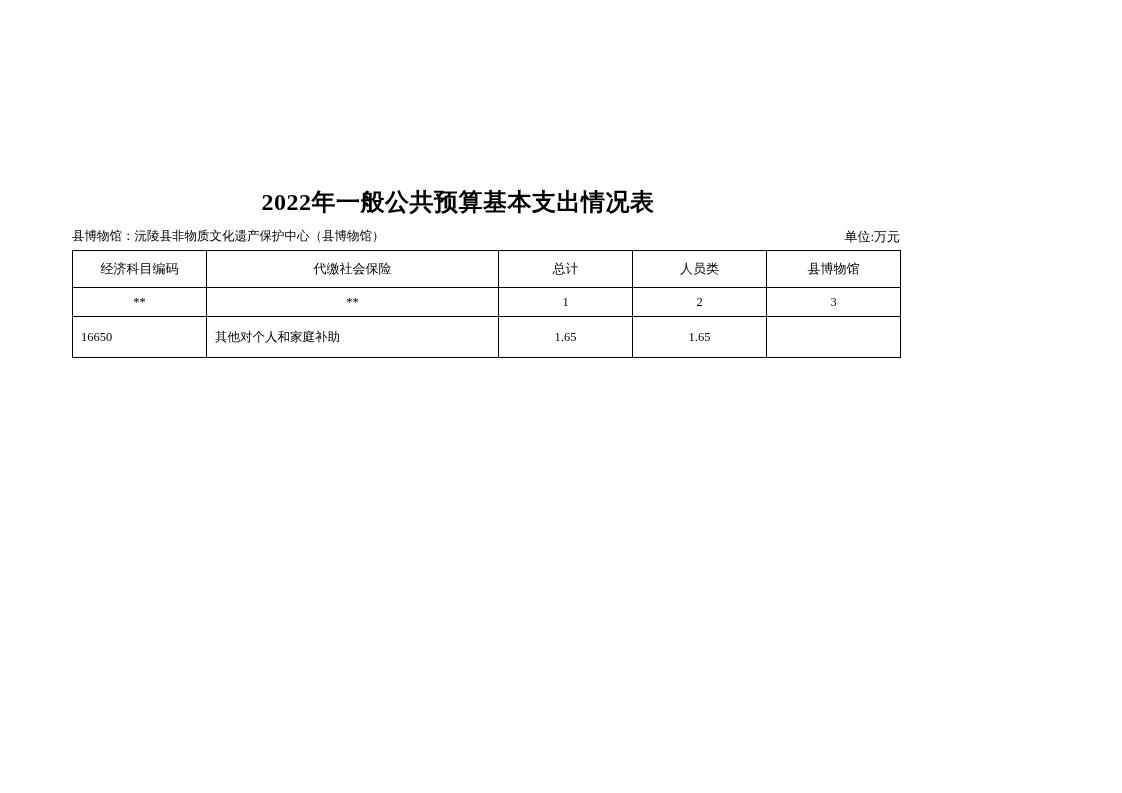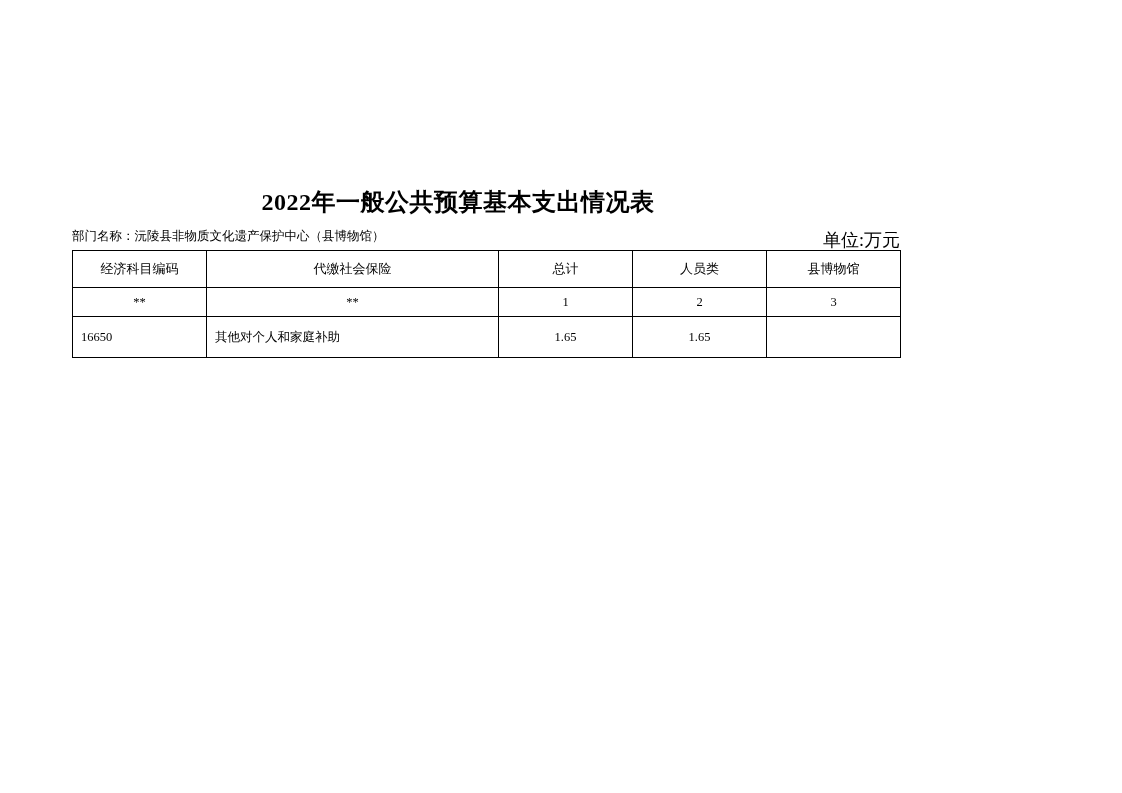--- a/index.html
+++ b/index.html
@@ -51,21 +51,21 @@
     font-family: "Liberation Serif", "DejaVu Serif", serif;
   }
   .meta-left .dept-value {
     font-family: "Liberation Serif", "DejaVu Serif", serif;
   }
   .meta-right {
     position: absolute;
     right: 0;
     top: 0;
     white-space: nowrap;
-    font-size: 18px;
+    font-size: 13px;
     margin-left: 19px;
   }
   table.budget {
     position: absolute;
     left: 72px;
     top: 250px;
     border-collapse: collapse;
     table-layout: fixed;
     width: 828px;
     font-size: 12.5px;
@@ -102,21 +102,21 @@
 </style>
 </head>
 <body>
 
 <div class="page">
 
   <div class="doc-title">2022年一般公共预算基本支出情况表</div>
 
   <div class="meta-row">
     <div class="meta-left">
-      <span class="dept-label">部门名称：</span><span class="dept-value">沅陵县非物质文化遗产保护中心（县博物馆）</span>
+      <span class="dept-label">县博物馆：</span><span class="dept-value">沅陵县非物质文化遗产保护中心（县博物馆）</span>
     </div>
     <div class="meta-right">单位:万元</div>
   </div>
 
   <table class="budget">
     <colgroup>
       <col class="c-code">
       <col class="c-name">
       <col class="c-total">
       <col class="c-person">

